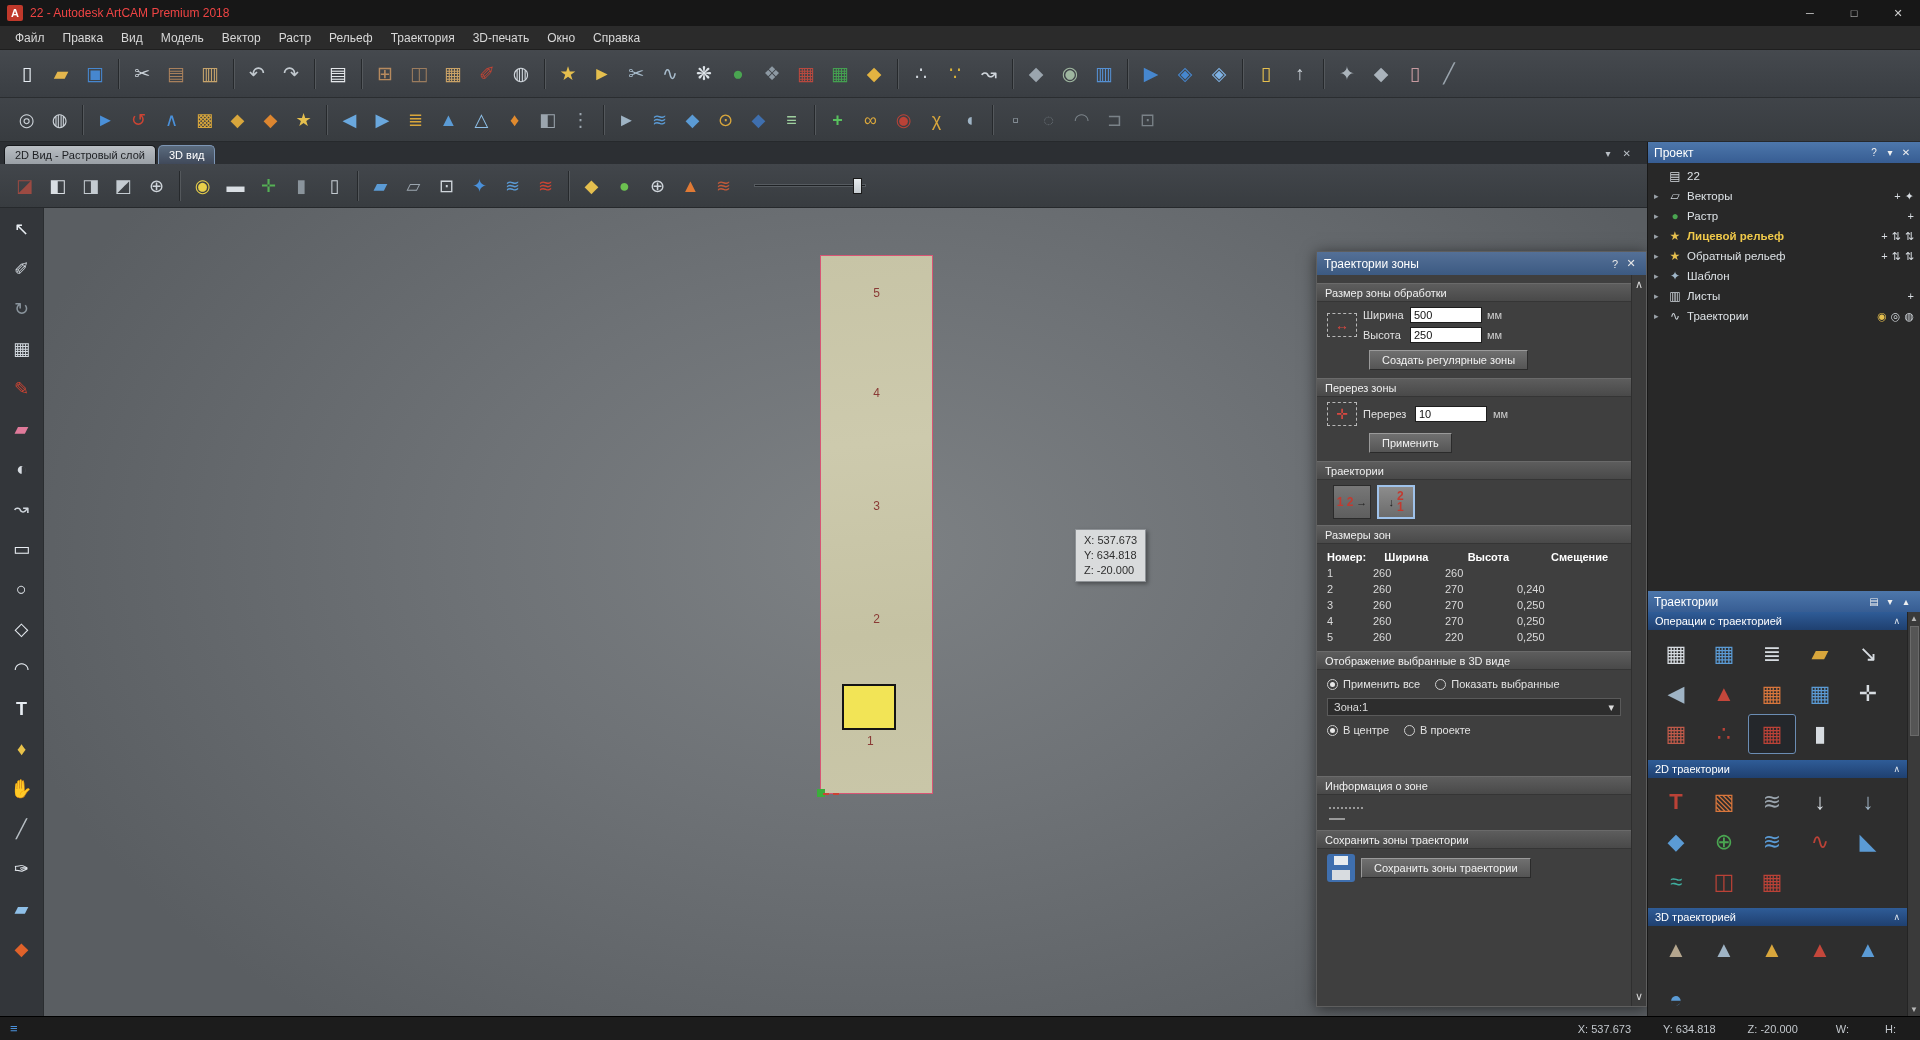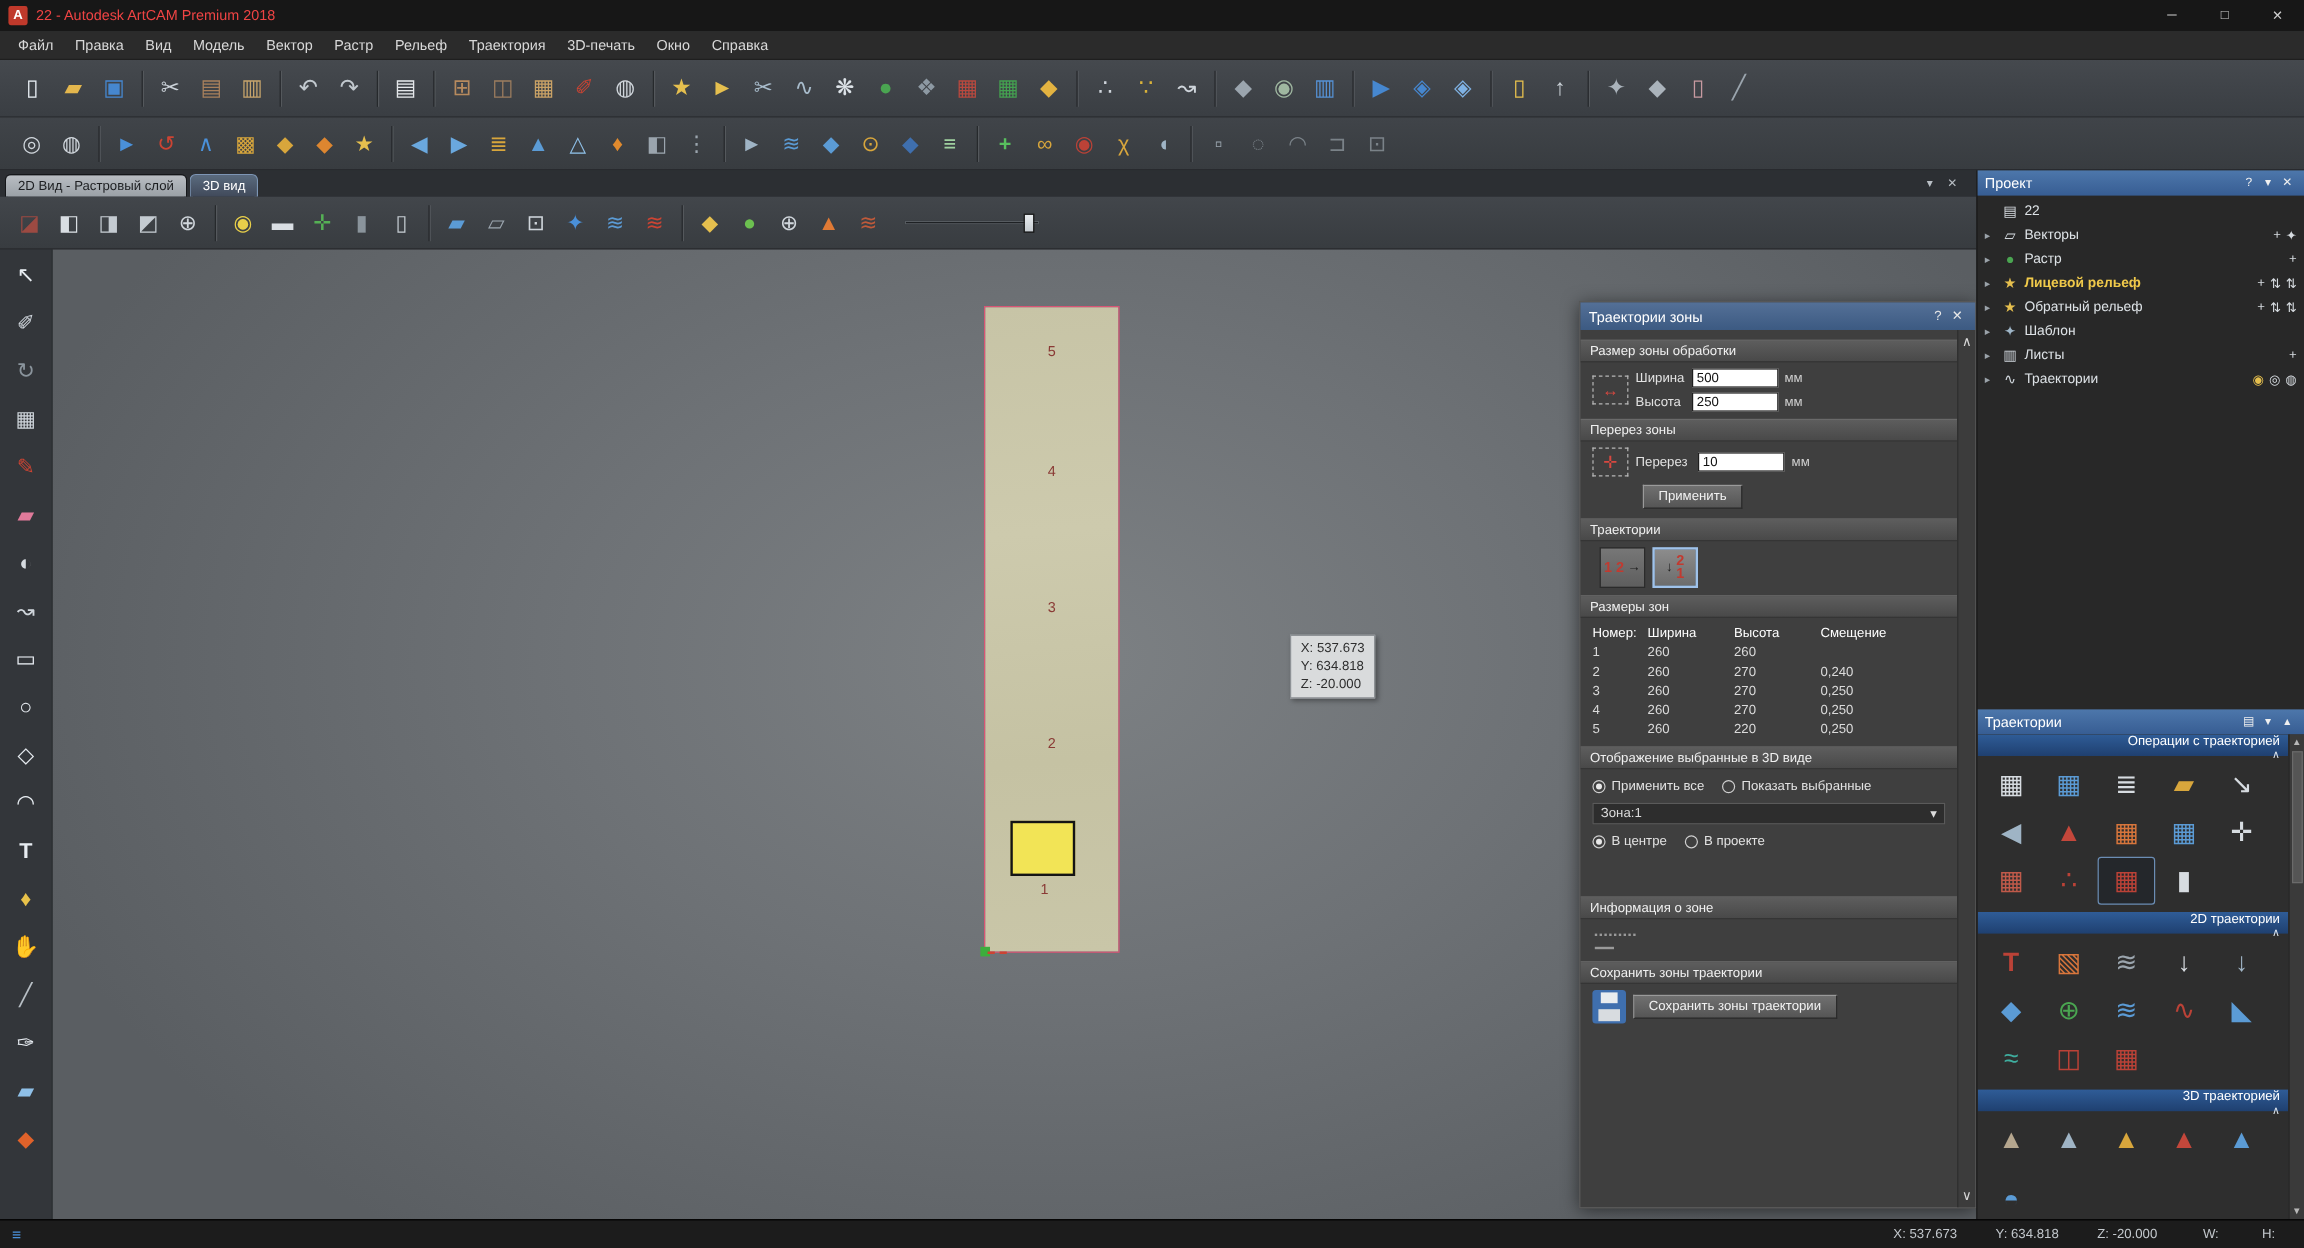--- a/index.html
+++ b/index.html
@@ -81,21 +81,21 @@
   .lbl { width:42px; }
   .zp-input { width:72px; height:16px; background:#fff; border:1px solid #1e1e1e; font-size:11px; padding:0 3px; color:#111; font-family:inherit; }
   .unit { color:#cfcfcf; }
   .zp-btn { background:linear-gradient(#707070,#555555); border:1px solid #2b2b2b; border-top-color:#9a9a9a; border-left-color:#9a9a9a; color:#f2f2f2; font-size:11px; padding:3px 12px; cursor:pointer; font-family:inherit; }
   .btn-row { padding:7px 0 2px 52px; }
   .numbtn { width:38px; height:34px; background:linear-gradient(#777777,#5e5e5e); border:1px solid #2b2b2b; display:flex; align-items:center; justify-content:center; gap:3px; cursor:pointer; }
   .numbtn .digits { color:#c23a30; font-weight:bold; font-size:12px; line-height:11px; text-align:center; }
   .numbtn .arr { color:#1c1c1c; font-size:11px; }
   .numbtn.sel { border:2px solid #9fc2ea; background:linear-gradient(#8c8c8c,#6c6c6c); }
   .zt-head, .zt-row { display:flex; align-items:center; height:16px; padding-left:10px; }
-  .zt-head { font-weight:normal; color:#ffffff; margin-top:5px; }
+  .zt-head { font-weight:bold; color:#ffffff; margin-top:5px;justify-content:space-between; }
   .zt-row { color:#dadada; }
   .zt-cell:nth-child(1) { width:46px; }
   .zt-cell:nth-child(2) { width:72px; }
   .zt-cell:nth-child(3) { width:72px; }
   .zt-cell:nth-child(4) { width:80px; }
   .radio-row { display:flex; align-items:center; gap:5px; padding:8px 10px 0; }
   .radio { width:11px; height:11px; border-radius:50%; border:1px solid #cfcfcf; background:#3f3f3f; position:relative; flex:0 0 auto; cursor:pointer; }
   .radio.sel::after { content:""; position:absolute; left:2px; top:2px; right:2px; bottom:2px; border-radius:50%; background:#e8e8e8; }
   .radio-lbl { margin-right:10px; cursor:pointer; }
   .zp-select { margin:8px 10px 0; height:18px; background:#2d2d2d; border:1px solid #5a5a5a; display:flex; align-items:center; justify-content:space-between; padding:0 6px; color:#dcdcdc; cursor:pointer; }
@@ -116,21 +116,21 @@
   .tico { width:18px; text-align:center; font-size:12px; margin-right:3px; flex:0 0 auto; }
   .tlabel { white-space:nowrap; }
   .textras { margin-left:auto; display:flex; gap:4px; font-size:11px; }
   .tex { cursor:pointer; }
 
   
   #tpanel { position:absolute; left:0; top:449px; right:0; bottom:0; background:#2e2e2e; overflow:hidden; }
   .tp-scroll { position:absolute; right:0; top:21px; bottom:0; width:13px; background:#3a3a3a; border-left:1px solid #242424; display:flex; flex-direction:column; align-items:center; color:#b8b8b8; font-size:8px; padding:2px 0; }
   .tp-scroll .thumb { width:9px; height:110px; background:#555; border:1px solid #6a6a6a; margin:3px 0 auto; }
   .tp-body { position:absolute; left:0; top:21px; right:13px; bottom:0; overflow:hidden; }
-  .tp-sec { height:18px; background:linear-gradient(#2f5c97,#1f4070); color:#fff; font-size:11px; display:flex; align-items:flex-end; padding:0 7px;flex-direction:column; }
+  .tp-sec { height:18px; background:linear-gradient(#2f5c97,#1f4070); color:#fff; font-size:11px; display:flex; align-items:center; padding:0 7px; }
   .tp-sec .chev { margin-left:auto; font-size:9px; color:#dce4ec; cursor:pointer; }
   .tp-grid { display:flex; flex-wrap:wrap; padding:4px 2px 6px 4px; }
   .tp-grid .ico { width:48px; height:40px; font-size:22px; }
 
   
   #statusbar { position:absolute; left:0; top:1016px; width:1920px; height:24px; background:#1c1c1c; border-top:1px solid #000; display:flex; align-items:center; font-size:11px; color:#c3c8cd; }
   .sb-handle { color:#4a90d9; margin:0 10px; font-size:13px; }
   .sb-spacer { flex:1; }
   .sb-x { margin-right:32px; } .sb-y { margin-right:32px; } .sb-z { margin-right:38px; }
   .sb-w { margin-right:36px; } .sb-h { margin-right:24px; }
@@ -359,20 +359,23 @@
           <input class="zp-input" value="500" style="">
           <span class="unit">мм</span>
         </div>
         <div class="field-row">
           <span class="lbl">Высота</span>
           <input class="zp-input" value="250" style="">
           <span class="unit">мм</span>
         </div>
       </div>
     </div>
+    <div class="btn-row">
+      <button class="zp-btn">Создать регулярные зоны</button>
+    </div>
 
     <div class="zp-sec">
       <span>Перерез зоны</span>
     </div>
     <div class="zp-row">
       <span class="size-ico">✛</span>
       <span class="lbl" style="width:46px;">Перерез</span>
       <input class="zp-input" value="10" style="">
       <span class="unit">мм</span>
     </div>

